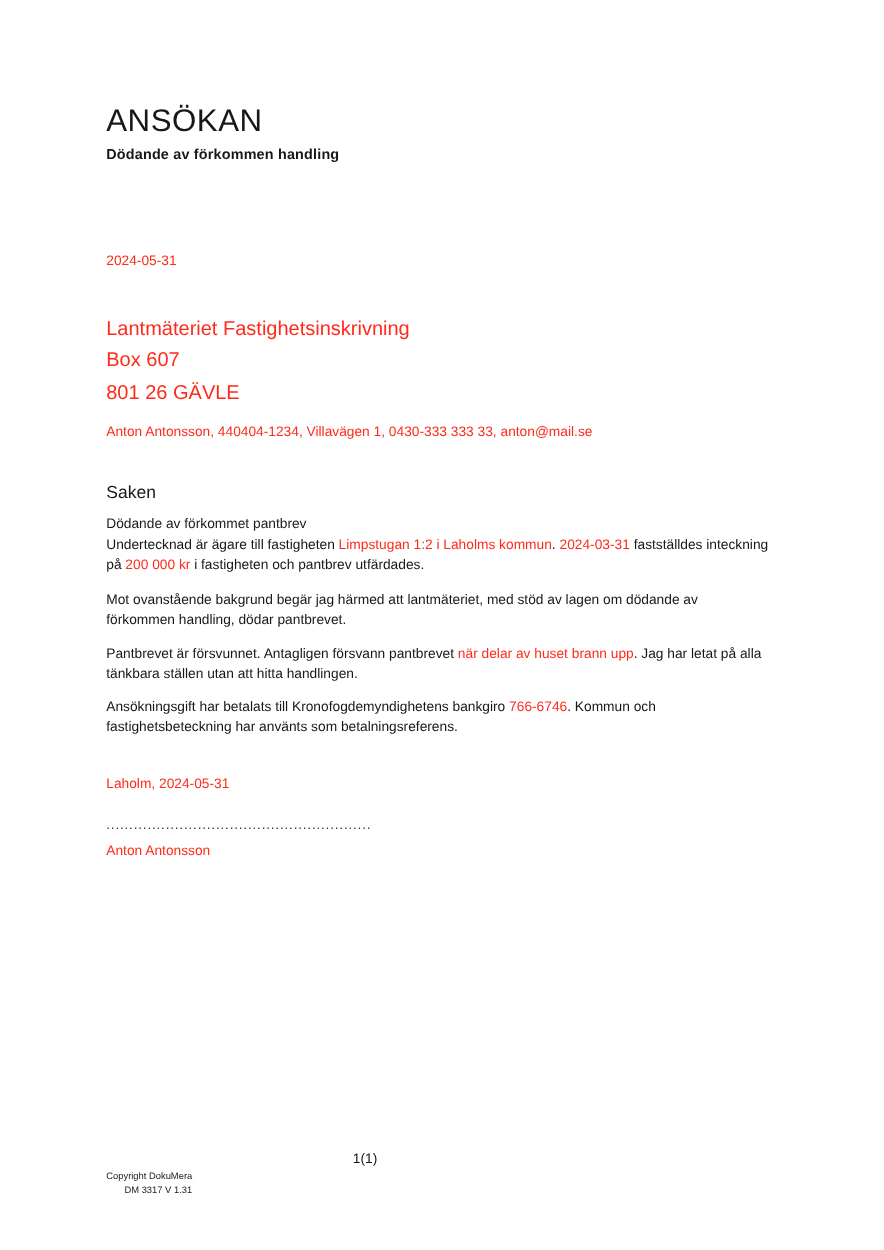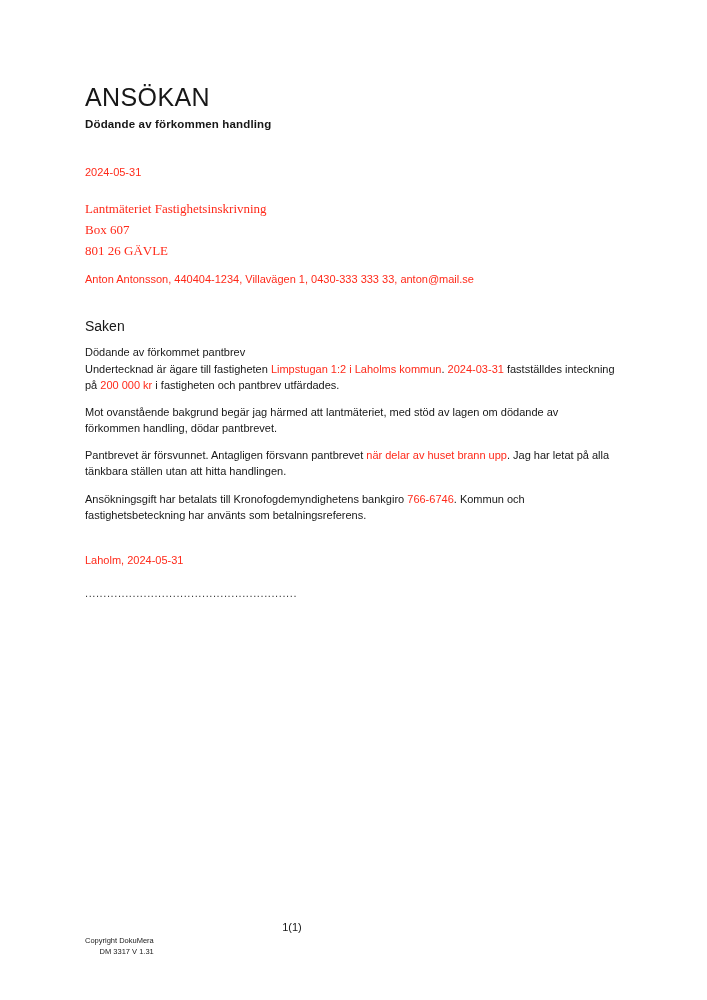--- a/index.html
+++ b/index.html
@@ -42,28 +42,27 @@
     font-size: 11.5px;
     font-weight: bold;
     margin: 0;
     letter-spacing: 0.15px;
     color: #171717;
   }
   .red {
     color: #ff2a1a;
   }
   .block-date {
-    margin-top: 36px;
+    margin-top: 73px;
     font-size: 11px;
   }
   .recipient {
-    margin-top: 20px;
-    font-size: 13px;
+    margin-top: 36px;
+    font-size: 16px;
     line-height: 1.62;
-    font-family: Liberation Serif, serif;
   }
   .recipient div { white-space: nowrap; }
   .section-head {
     font-size: 14px;
     font-weight: normal;
     margin: 29px 0 0 0;
     color: #171717;
   }
   .section-head.saken {
     margin-top: 33px;
@@ -151,20 +150,21 @@
     <p class="para para-gap">
       <span>Pantbrevet är försvunnet. Antagligen försvann pantbrevet </span><span class="red">när delar av huset brann upp</span><span>. Jag har letat på alla tänkbara ställen utan att hitta handlingen.</span>
     </p>
 
     <p class="para para-gap">
       <span>Ansökningsgift har betalats till Kronofogdemyndighetens bankgiro </span><span class="red">766-6746</span><span>. Kommun och fastighetsbeteckning har använts som betalningsreferens.</span>
     </p>
 
     <div class="sign-place red">Laholm, 2024-05-31</div>
     <div class="dotline">..........................................................</div>
+    <div class="sign-name red">Anton Antonsson</div>
 
   </div>
 
   <div class="footer-center">1(1)</div>
 
   <div class="footer-left">
     <div>Copyright DokuMera</div>
     <div>DM 3317 V 1.31</div>
   </div>
 

